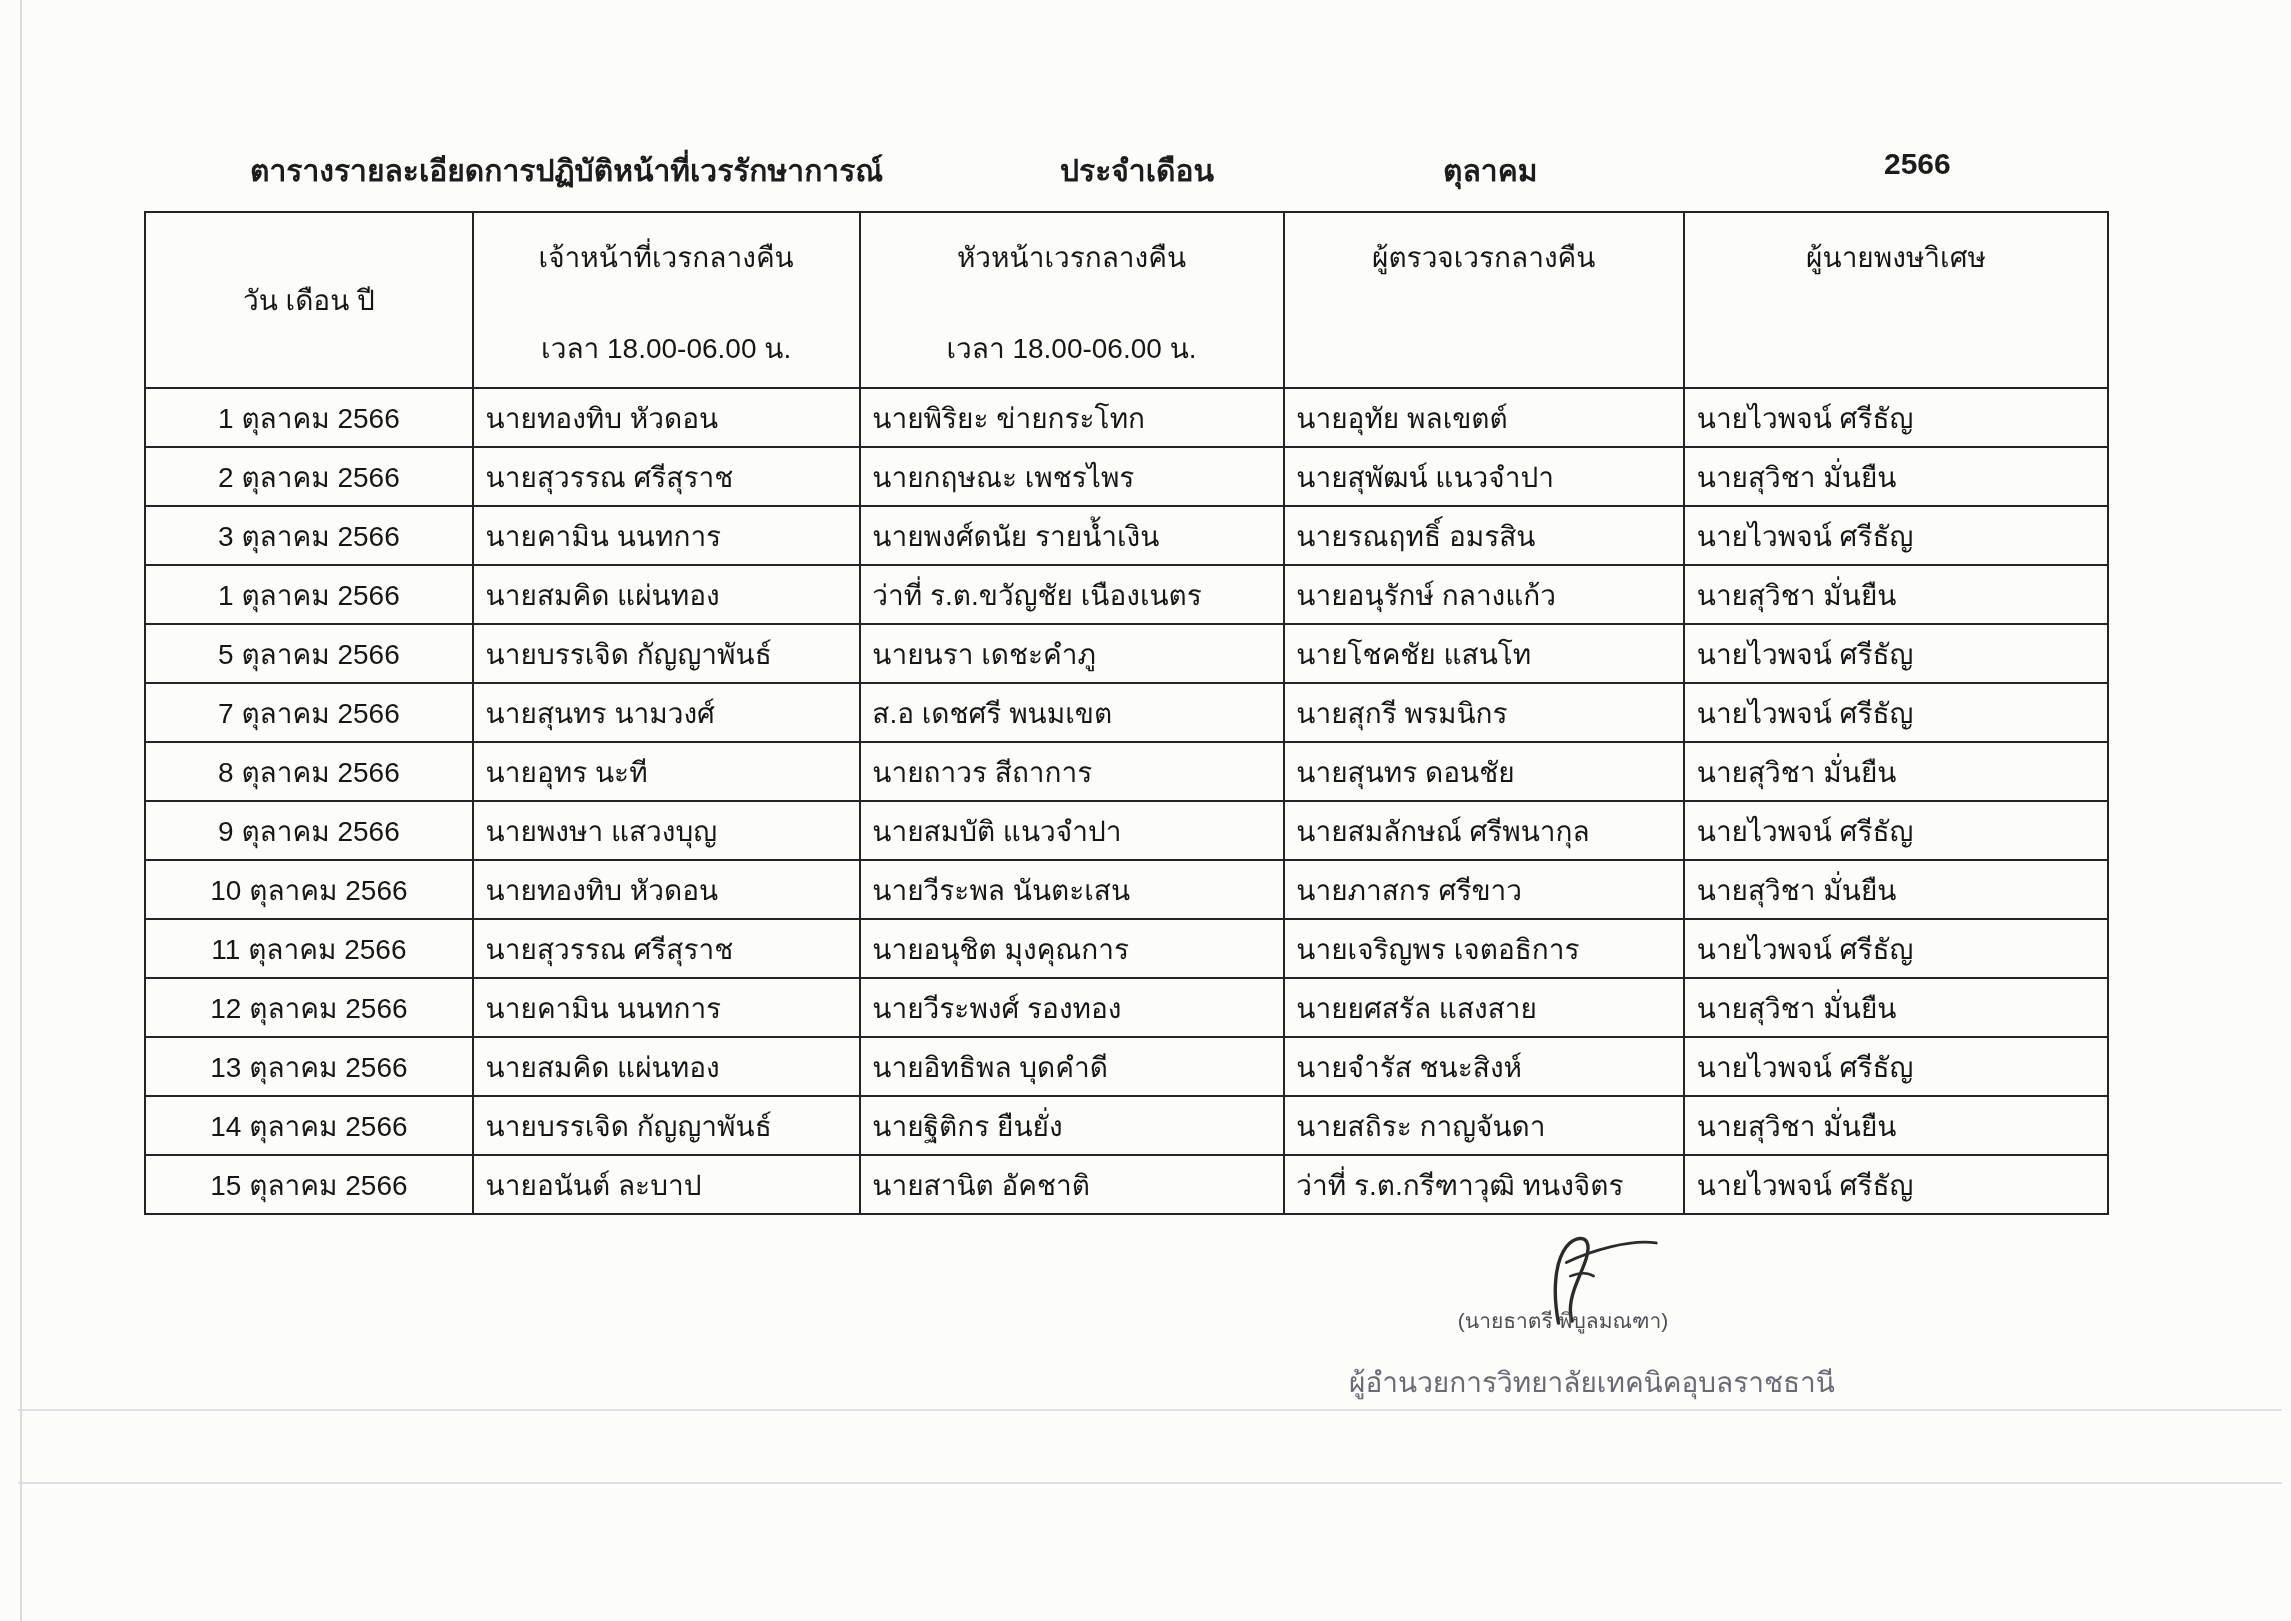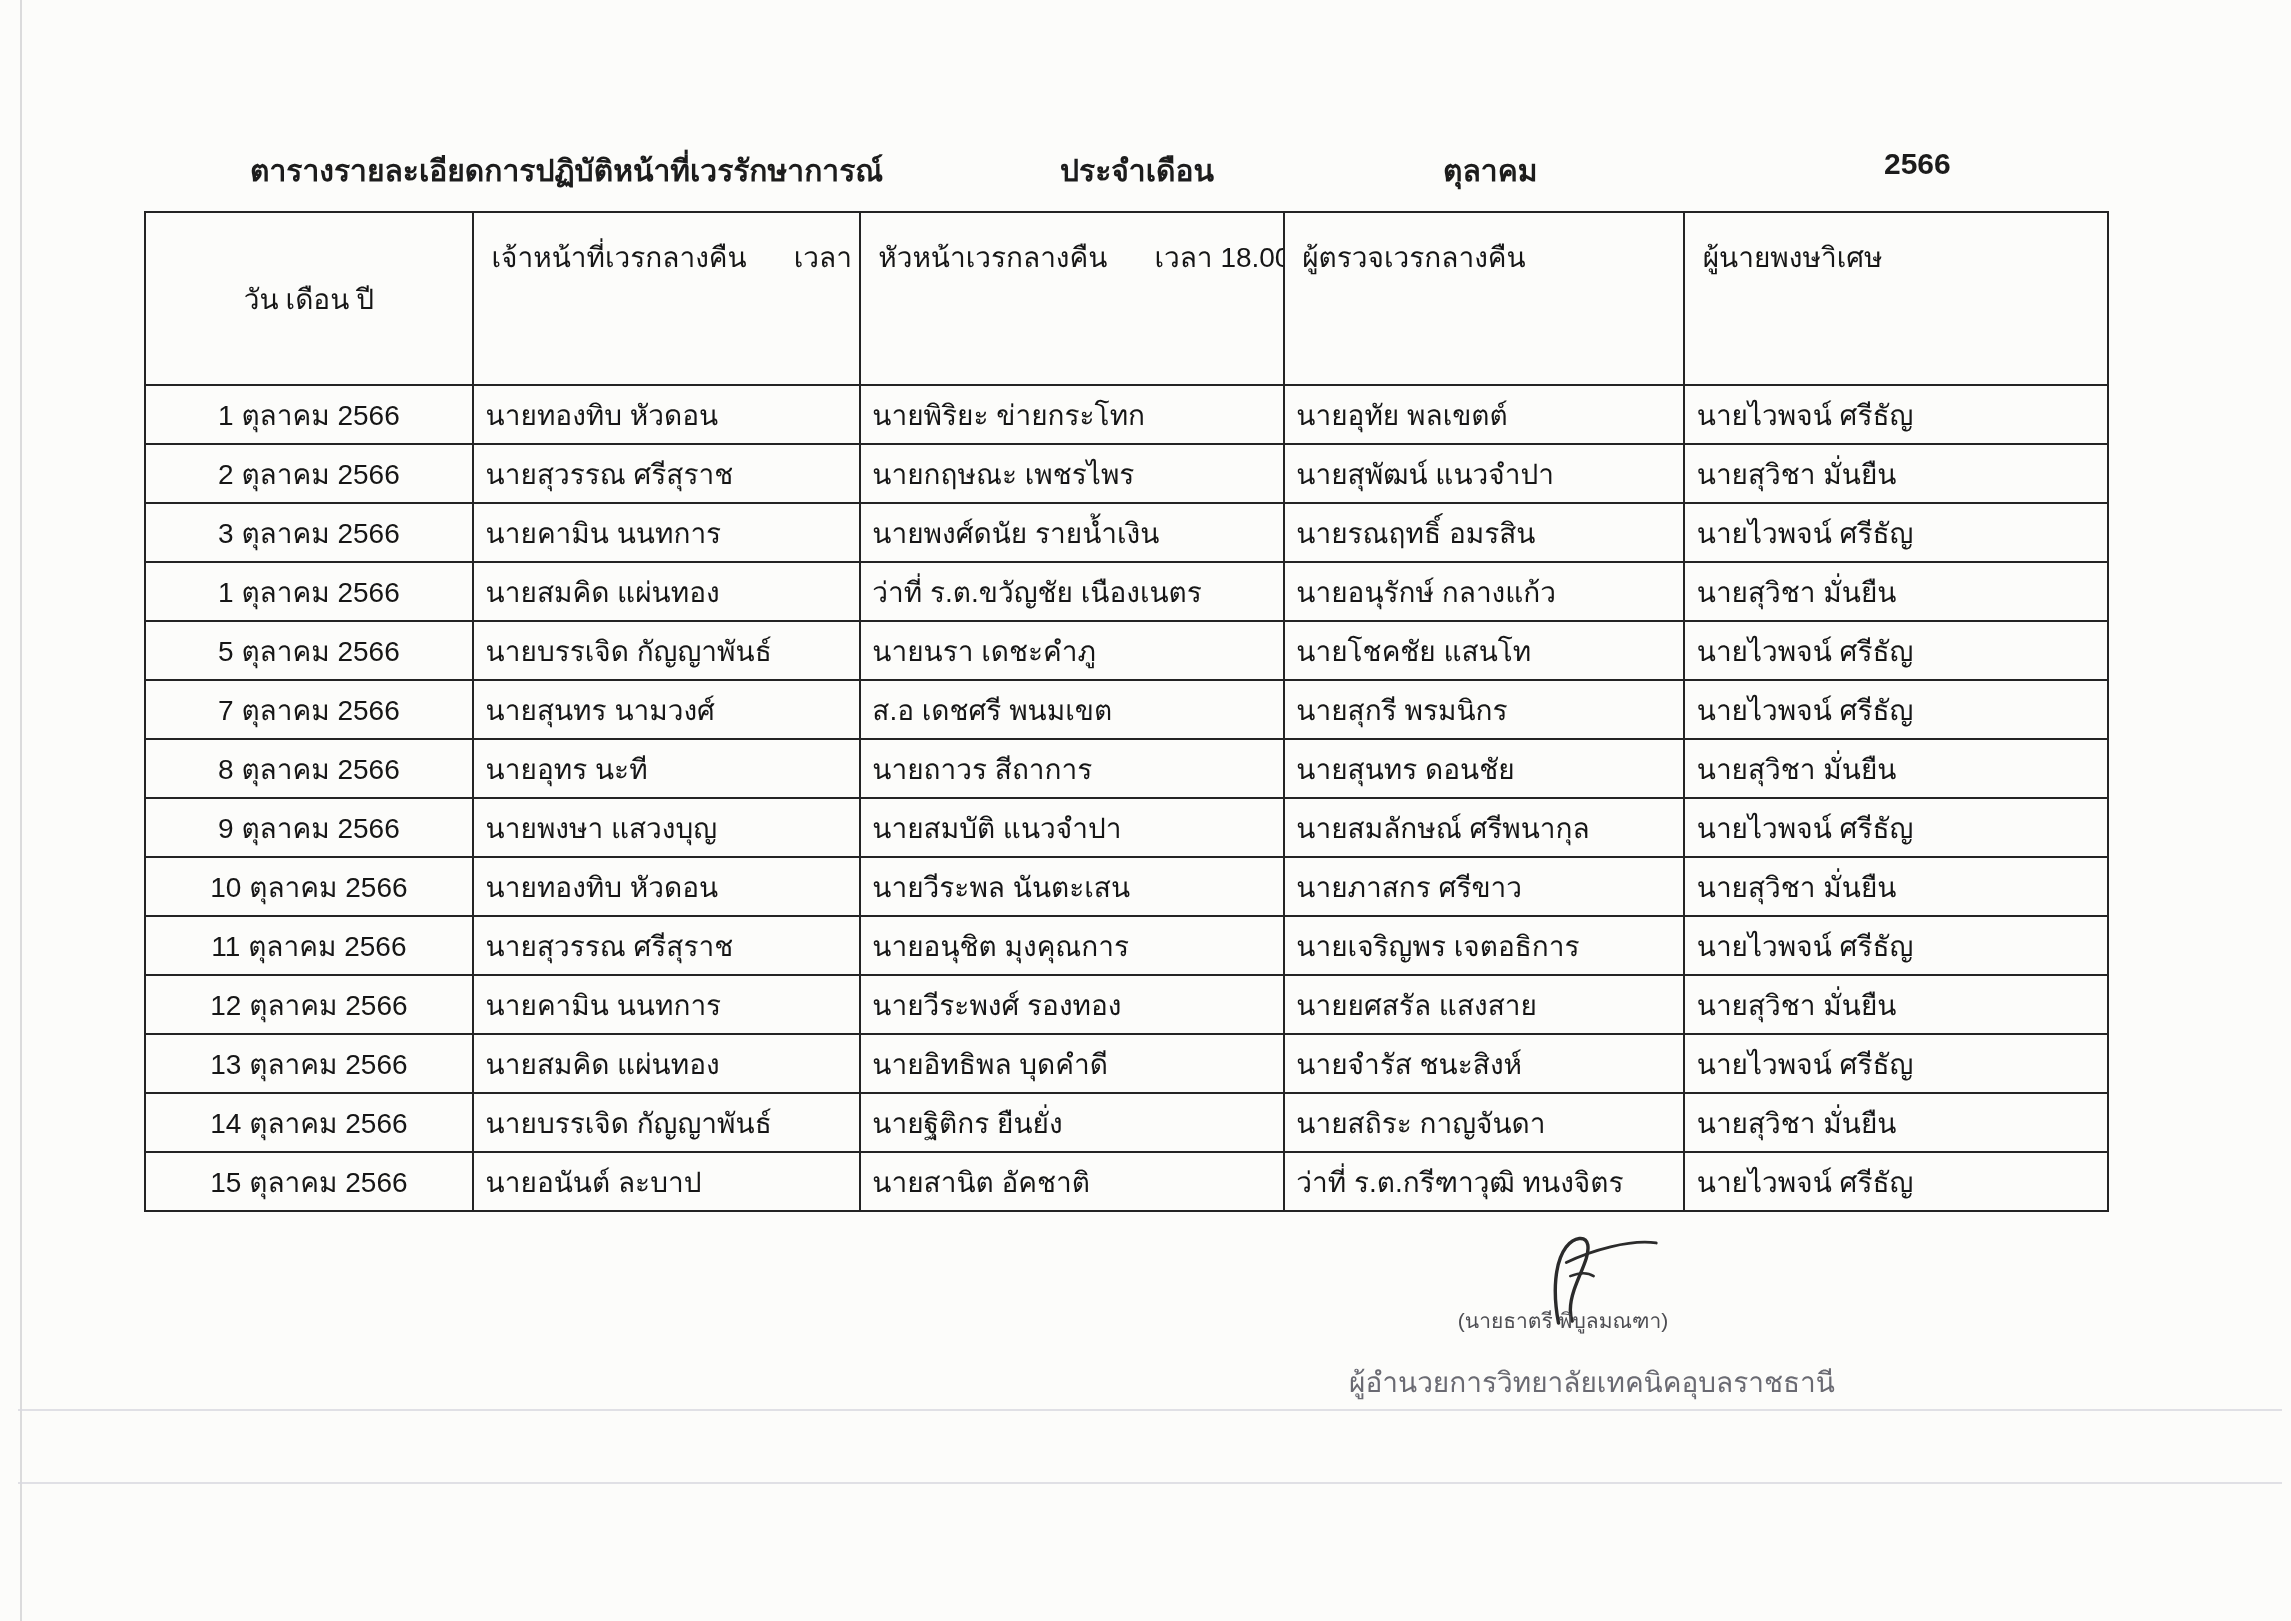--- a/index.html
+++ b/index.html
@@ -30,22 +30,22 @@
   }
   table.duty td,table.duty th{
     border:2px solid #242424;
     padding:0 11.8px;
     font-weight:normal;
     vertical-align:middle;
     overflow:hidden;white-space:nowrap;
   }
   table.duty{border:2.9px solid #1d1d1d;}
   thead th{height:171px;padding:0;}
-  .hd-inner{display:flex;flex-direction:row;justify-content:space-between;height:100%;padding:21.6px 5.9px 17.6px 5.9px;box-sizing:border-box;text-align:center;gap:47px;}
-  .hd-center{display:flex;align-items:center;justify-content:center;height:100%;font-family:Liberation Serif, serif;}
+  .hd-inner{display:flex;flex-direction:column;justify-content:space-between;height:100%;padding:21.6px 5.9px 17.6px 5.9px;box-sizing:border-box;text-align:center;gap:47px;}
+  .hd-center{display:flex;align-items:center;justify-content:center;height:100%;}
   tbody td{height:57px;}
   tbody td.c-date{text-align:center;}
   .col1{width:16.7%;}
   .col2{width:19.7%;}
   .col3{width:21.6%;}
   .col4{width:20.4%;}
   .col5{width:21.6%;}
 
   
   .sig-wrap{position:absolute;left:0;top:0;width:100%;height:100%;pointer-events:none;}

